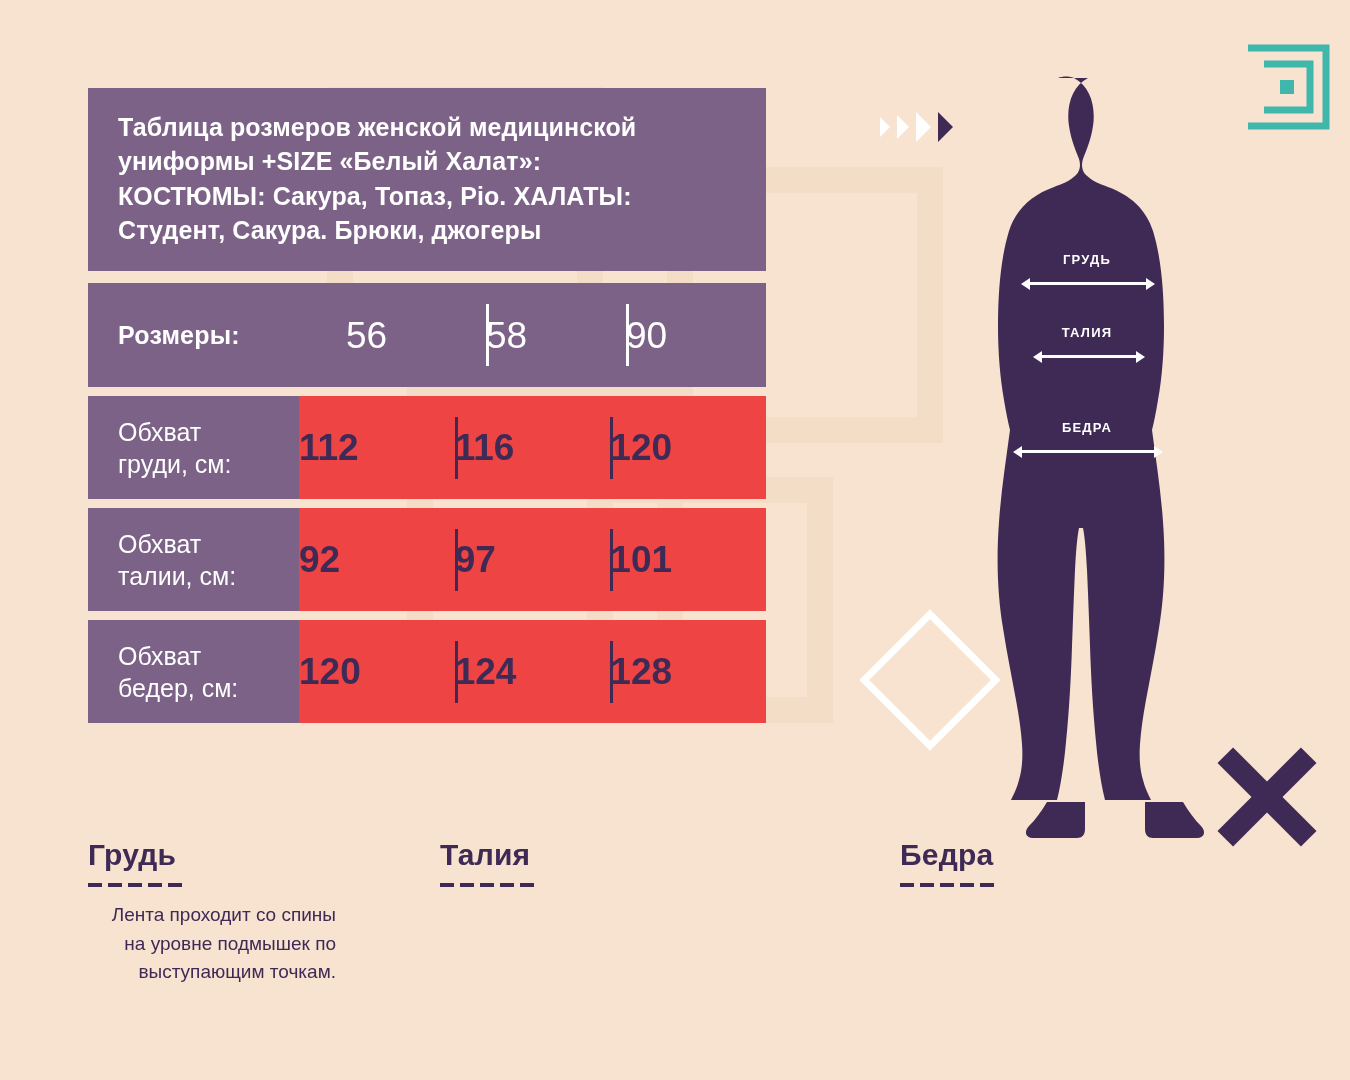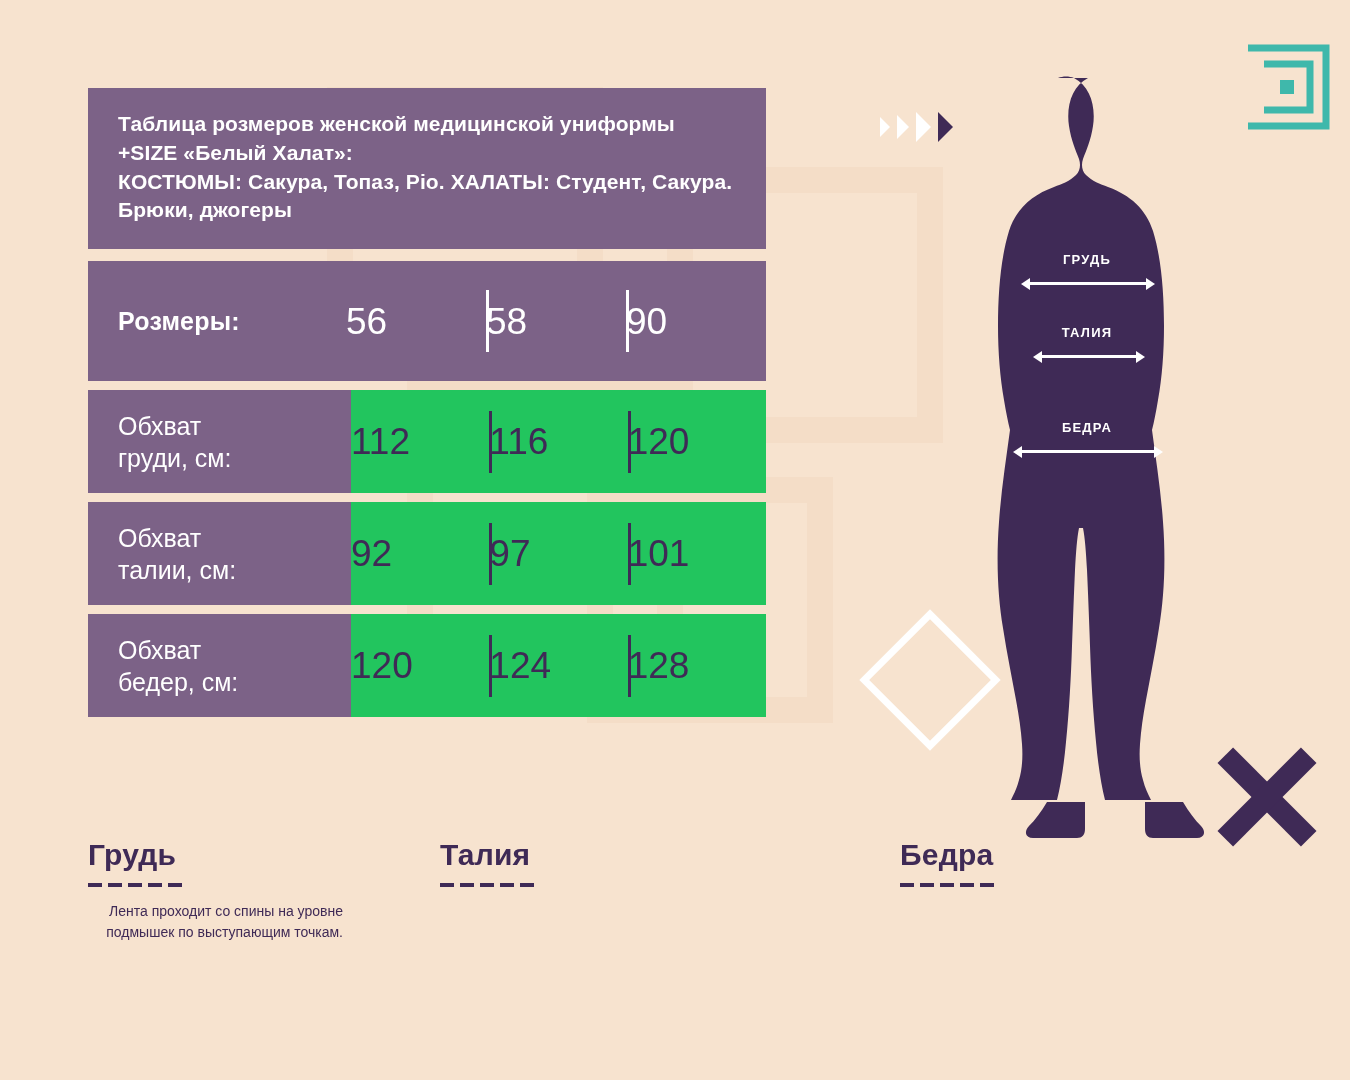--- a/index.html
+++ b/index.html
@@ -83,68 +83,69 @@
   .table {
     position: absolute;
     left: 88px;
     top: 88px;
     width: 678px;
   }
   .title-box {
     background: #7c6287;
     color: #ffffff;
     padding: 22px 26px 24px 30px;
-    font-size: 21px;
+    font-size: 25px;
     font-weight: bold;
     line-height: 1.37;
     letter-spacing: .1px;
   }
   .row {
     display: flex;
     align-items: stretch;
     margin-top: 9px;
   }
   .row-head {
     background: #7c6287;
     color: #ffffff;
-    width: 263px;
+    width: 211px;
     box-sizing: border-box;
     padding: 0 0 0 30px;
     display: flex;
     align-items: center;
     font-size: 25px;
     line-height: 1.28;
   }
   .row.sizes .row-head {
     width: 100%;
     padding-right: 0;
   }
   .row.sizes {
     background: #7c6287;
     margin-top: 12px;
-    height: 120px;
+    height: 104px;
     align-items: center;
   }
   .row.sizes .row-head {
     font-weight: bold;
     letter-spacing: .2px;
     font-size: 25px;
     flex: 0 0 258px;
     width: auto;
   }
   .vals {
     flex: 1;
     display: flex;
     align-items: center;
   }
   .row.data {
     height: 103px;
   }
   .row.data .vals {
-    background: #22c55e;
+    background: #ef4444;
+    font-weight: bold;
   }
   .cell {
     flex: 1;
     text-align: left;
     font-size: 37px;
     color: #3f2a56;
     position: relative;
     line-height: 1;
   }
   .row.sizes .cell {
@@ -239,22 +240,22 @@
     display: flex;
     gap: 6px;
   }
   .dashes i {
     display: block;
     width: 14px;
     height: 4px;
     background: #3f2a56;
   }
   .note p {
-    margin: 1px;
-    font-size: 14px;
+    margin: 8px;
+    font-size: 19px;
     line-height: 1.5;
     color: #3f2a56;
   }
   .note.n1 p { text-align: right; }
 </style>
 </head>
 <body>
 
 <div class="deco deco-watermark">
   <svg viewBox="0 0 700 720" width="700" height="720" aria-hidden="true">

